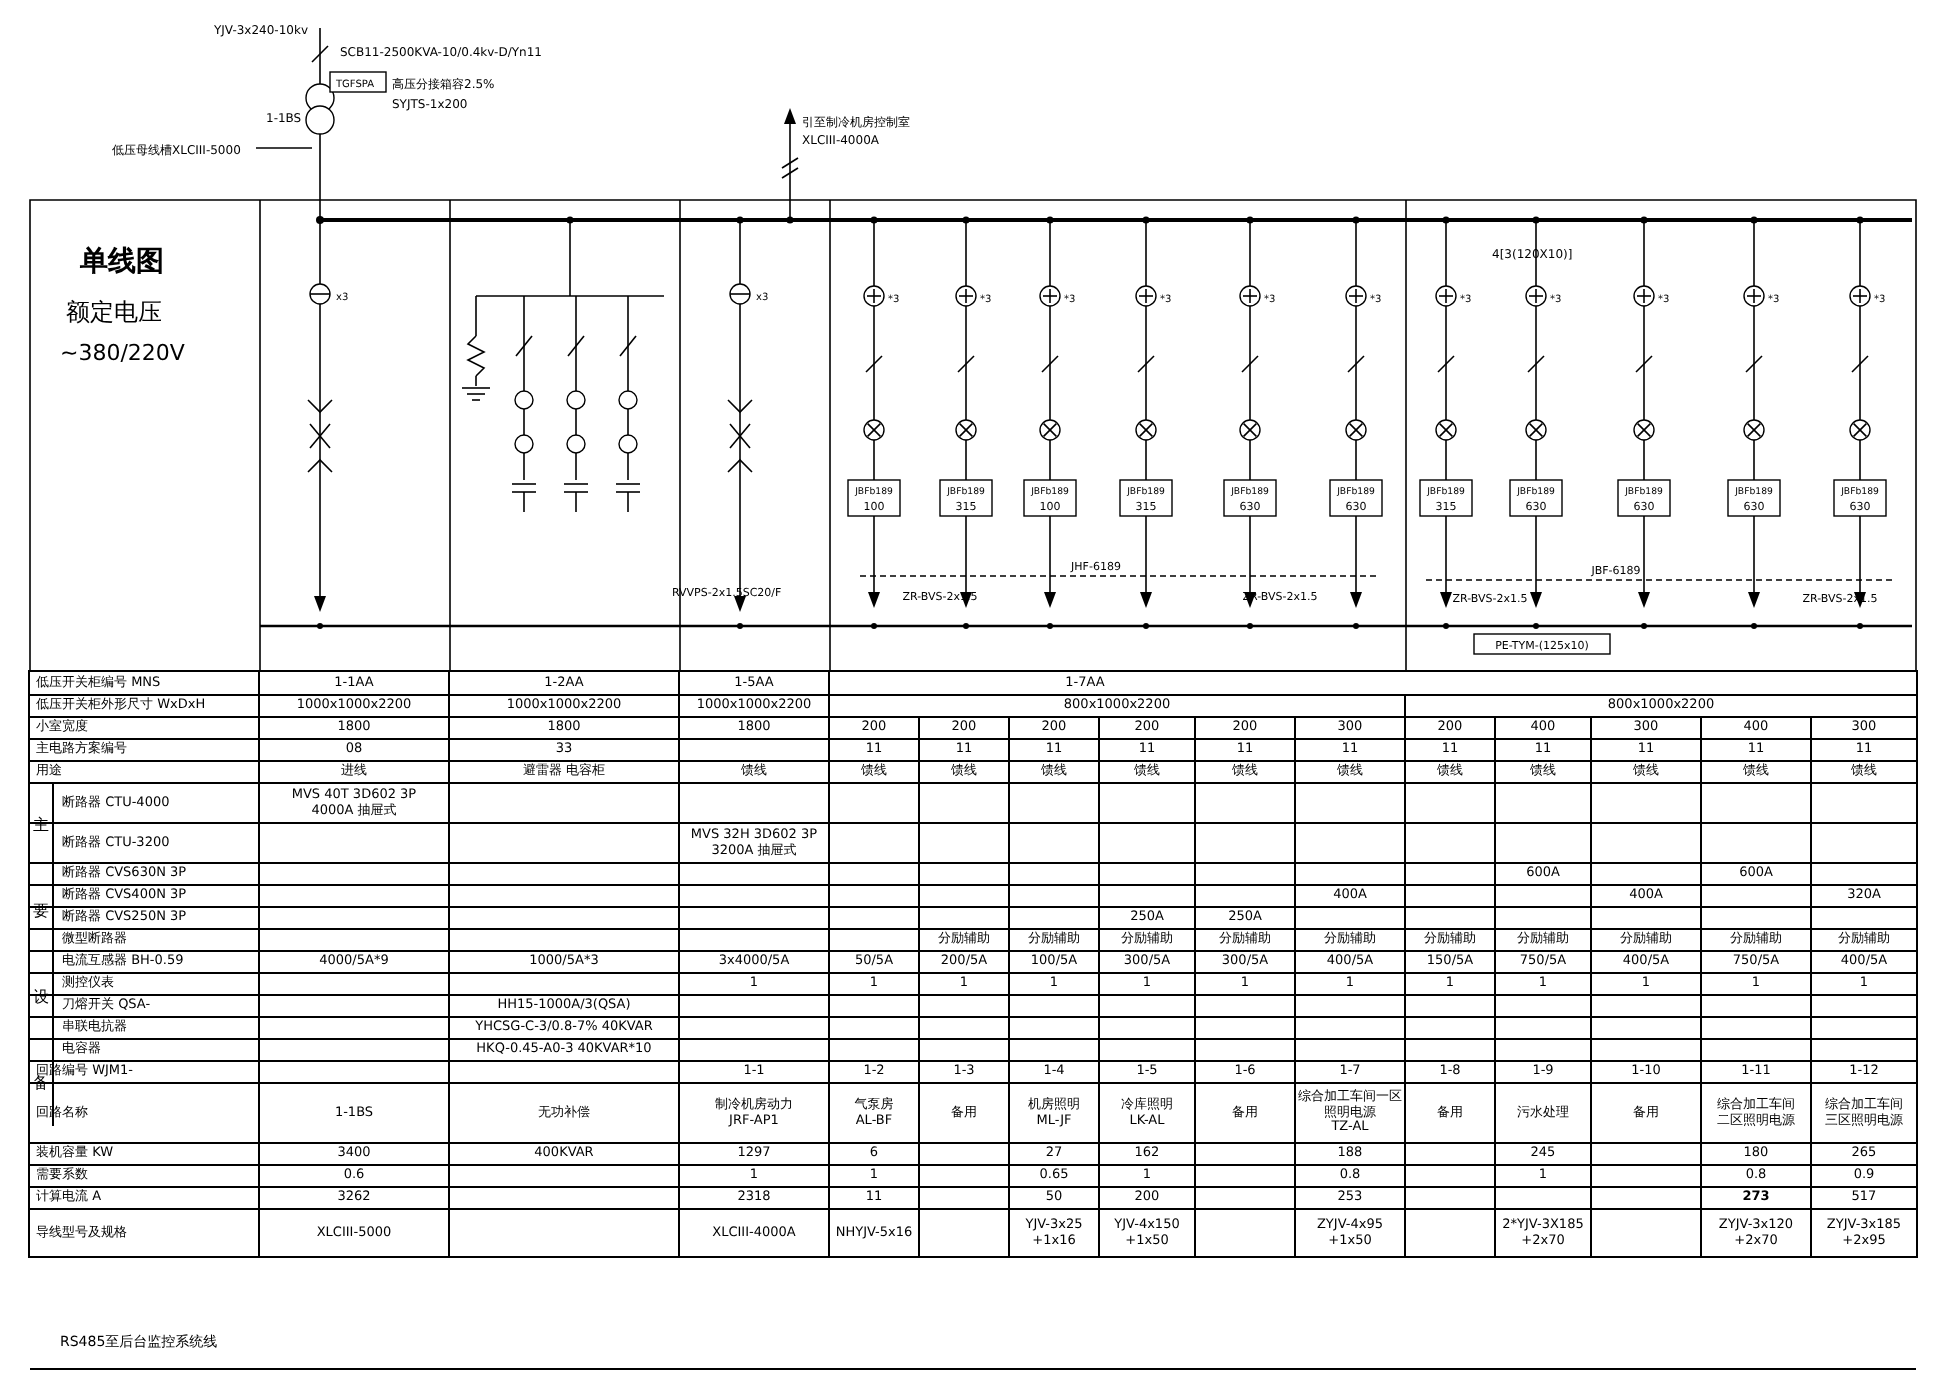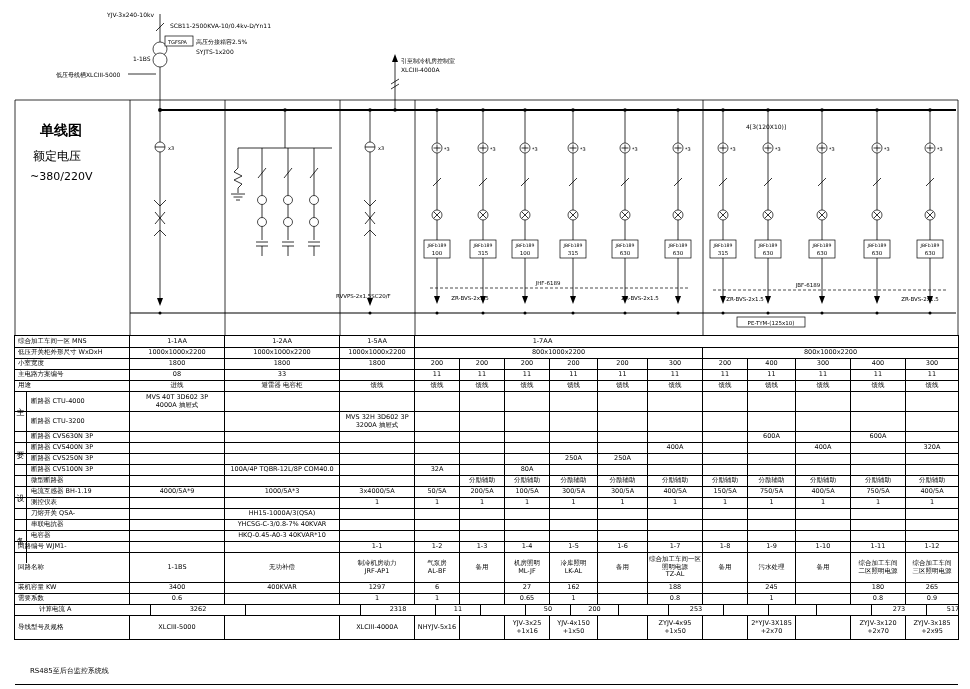--- a/index.html
+++ b/index.html
@@ -268,21 +268,21 @@
     <circle class="dot" cx="822" cy="313" r="1.5"></circle>
     <circle class="dot" cx="877" cy="313" r="1.5"></circle>
     <circle class="dot" cx="930" cy="313" r="1.5"></circle>
     <rect class="box" x="737" y="317" width="68" height="10"></rect>
     <text class="t55" x="771" y="324.5" text-anchor="middle">PE-TYM-(125x10)</text>
   </g>
 </svg>
 
 <div id="spec-table">
     <div class="trow" style="height: 11px;">
-      <div class="tcell lab" style="width: 115px;">综合加工车间一区    MNS</div>
+      <div class="tcell lab" style="width: 115px;">低压开关柜编号    MNS</div>
       <div class="tcell" style="width: 95px;">1-1AA</div>
       <div class="tcell" style="width: 115px;">1-2AA</div>
       <div class="tcell" style="width: 75px;">1-5AA</div>
       <div class="tcell" style="width: 255px;">1-7AA</div>
     </div>
     <div class="trow" style="height: 11px;">
       <div class="tcell lab" style="width: 115px;">低压开关柜外形尺寸 WxDxH</div>
       <div class="tcell" style="width: 95px;">1000x1000x2200</div>
       <div class="tcell" style="width: 115px;">1000x1000x2200</div>
       <div class="tcell" style="width: 75px;">1000x1000x2200</div>
@@ -421,55 +421,38 @@
       <div class="tcell" style="width: 48px;">250A</div>
       <div class="tcell" style="width: 50px;">250A</div>
       <div class="tcell" style="width: 55px;"></div>
       <div class="tcell" style="width: 45px;"></div>
       <div class="tcell" style="width: 48px;"></div>
       <div class="tcell" style="width: 55px;"></div>
       <div class="tcell" style="width: 55px;"></div>
       <div class="tcell" style="width: 52px;"></div>
     </div>
     <div class="trow grp" style="height: 11px;">
-      <div class="tcell lab" style="width: 115px;">断路器  CVS100N 3P</div>
-      <div class="tcell" style="width: 95px;"></div>
-      <div class="tcell" style="width: 115px;">100A/4P  TQBR-12L/8P COM40.0</div>
-      <div class="tcell" style="width: 75px;"></div>
-      <div class="tcell" style="width: 45px;">32A</div>
-      <div class="tcell" style="width: 45px;"></div>
-      <div class="tcell" style="width: 45px;">80A</div>
-      <div class="tcell" style="width: 48px;"></div>
-      <div class="tcell" style="width: 50px;"></div>
-      <div class="tcell" style="width: 55px;"></div>
-      <div class="tcell" style="width: 45px;"></div>
-      <div class="tcell" style="width: 48px;"></div>
-      <div class="tcell" style="width: 55px;"></div>
-      <div class="tcell" style="width: 55px;"></div>
-      <div class="tcell" style="width: 52px;"></div>
-    </div>
-    <div class="trow grp" style="height: 11px;">
       <div class="tcell lab" style="width: 115px;">微型断路器</div>
       <div class="tcell" style="width: 95px;"></div>
       <div class="tcell" style="width: 115px;"></div>
       <div class="tcell" style="width: 75px;"></div>
       <div class="tcell" style="width: 45px;"></div>
       <div class="tcell" style="width: 45px;">分励辅助</div>
       <div class="tcell" style="width: 45px;">分励辅助</div>
       <div class="tcell" style="width: 48px;">分励辅助</div>
       <div class="tcell" style="width: 50px;">分励辅助</div>
       <div class="tcell" style="width: 55px;">分励辅助</div>
       <div class="tcell" style="width: 45px;">分励辅助</div>
       <div class="tcell" style="width: 48px;">分励辅助</div>
       <div class="tcell" style="width: 55px;">分励辅助</div>
       <div class="tcell" style="width: 55px;">分励辅助</div>
       <div class="tcell" style="width: 52px;">分励辅助</div>
     </div>
     <div class="trow grp" style="height: 11px;">
-      <div class="tcell lab" style="width: 115px;">电流互感器 BH-1.19</div>
+      <div class="tcell lab" style="width: 115px;">电流互感器 BH-0.59</div>
       <div class="tcell" style="width: 95px;">4000/5A*9</div>
       <div class="tcell" style="width: 115px;">1000/5A*3</div>
       <div class="tcell" style="width: 75px;">3x4000/5A</div>
       <div class="tcell" style="width: 45px;">50/5A</div>
       <div class="tcell" style="width: 45px;">200/5A</div>
       <div class="tcell" style="width: 45px;">100/5A</div>
       <div class="tcell" style="width: 48px;">300/5A</div>
       <div class="tcell" style="width: 50px;">300/5A</div>
       <div class="tcell" style="width: 55px;">400/5A</div>
       <div class="tcell" style="width: 45px;">150/5A</div>
@@ -616,34 +599,34 @@
       <div class="tcell" style="width: 48px;">1</div>
       <div class="tcell" style="width: 50px;"></div>
       <div class="tcell" style="width: 55px;">0.8</div>
       <div class="tcell" style="width: 45px;"></div>
       <div class="tcell" style="width: 48px;">1</div>
       <div class="tcell" style="width: 55px;"></div>
       <div class="tcell" style="width: 55px;">0.8</div>
       <div class="tcell" style="width: 52px;">0.9</div>
     </div>
     <div class="trow" style="height: 11px;">
-      <div class="tcell lab" style="width: 115px; margin-left: 21px;">计算电流    A</div>
+      <div class="tcell lab" style="width: 115px;">计算电流    A</div>
       <div class="tcell" style="width: 95px;">3262</div>
       <div class="tcell" style="width: 115px;"></div>
       <div class="tcell" style="width: 75px;">2318</div>
       <div class="tcell" style="width: 45px;">11</div>
       <div class="tcell" style="width: 45px;"></div>
       <div class="tcell" style="width: 45px;">50</div>
       <div class="tcell" style="width: 48px;">200</div>
       <div class="tcell" style="width: 50px;"></div>
       <div class="tcell" style="width: 55px;">253</div>
       <div class="tcell" style="width: 45px;"></div>
       <div class="tcell" style="width: 48px;"></div>
       <div class="tcell" style="width: 55px;"></div>
-      <div class="tcell" style="width: 55px;">273</div>
+      <div class="tcell" style="width: 55px; font-weight: bold;">273</div>
       <div class="tcell" style="width: 52px;">517</div>
     </div>
     <div class="trow" style="height: 24px;">
       <div class="tcell lab" style="width: 115px;">导线型号及规格</div>
       <div class="tcell" style="width: 95px;">XLCIII-5000</div>
       <div class="tcell" style="width: 115px;"></div>
       <div class="tcell" style="width: 75px;">XLCIII-4000A</div>
       <div class="tcell" style="width: 45px;">NHYJV-5x16</div>
       <div class="tcell" style="width: 45px;"></div>
       <div class="tcell" style="width: 45px;">YJV-3x25

